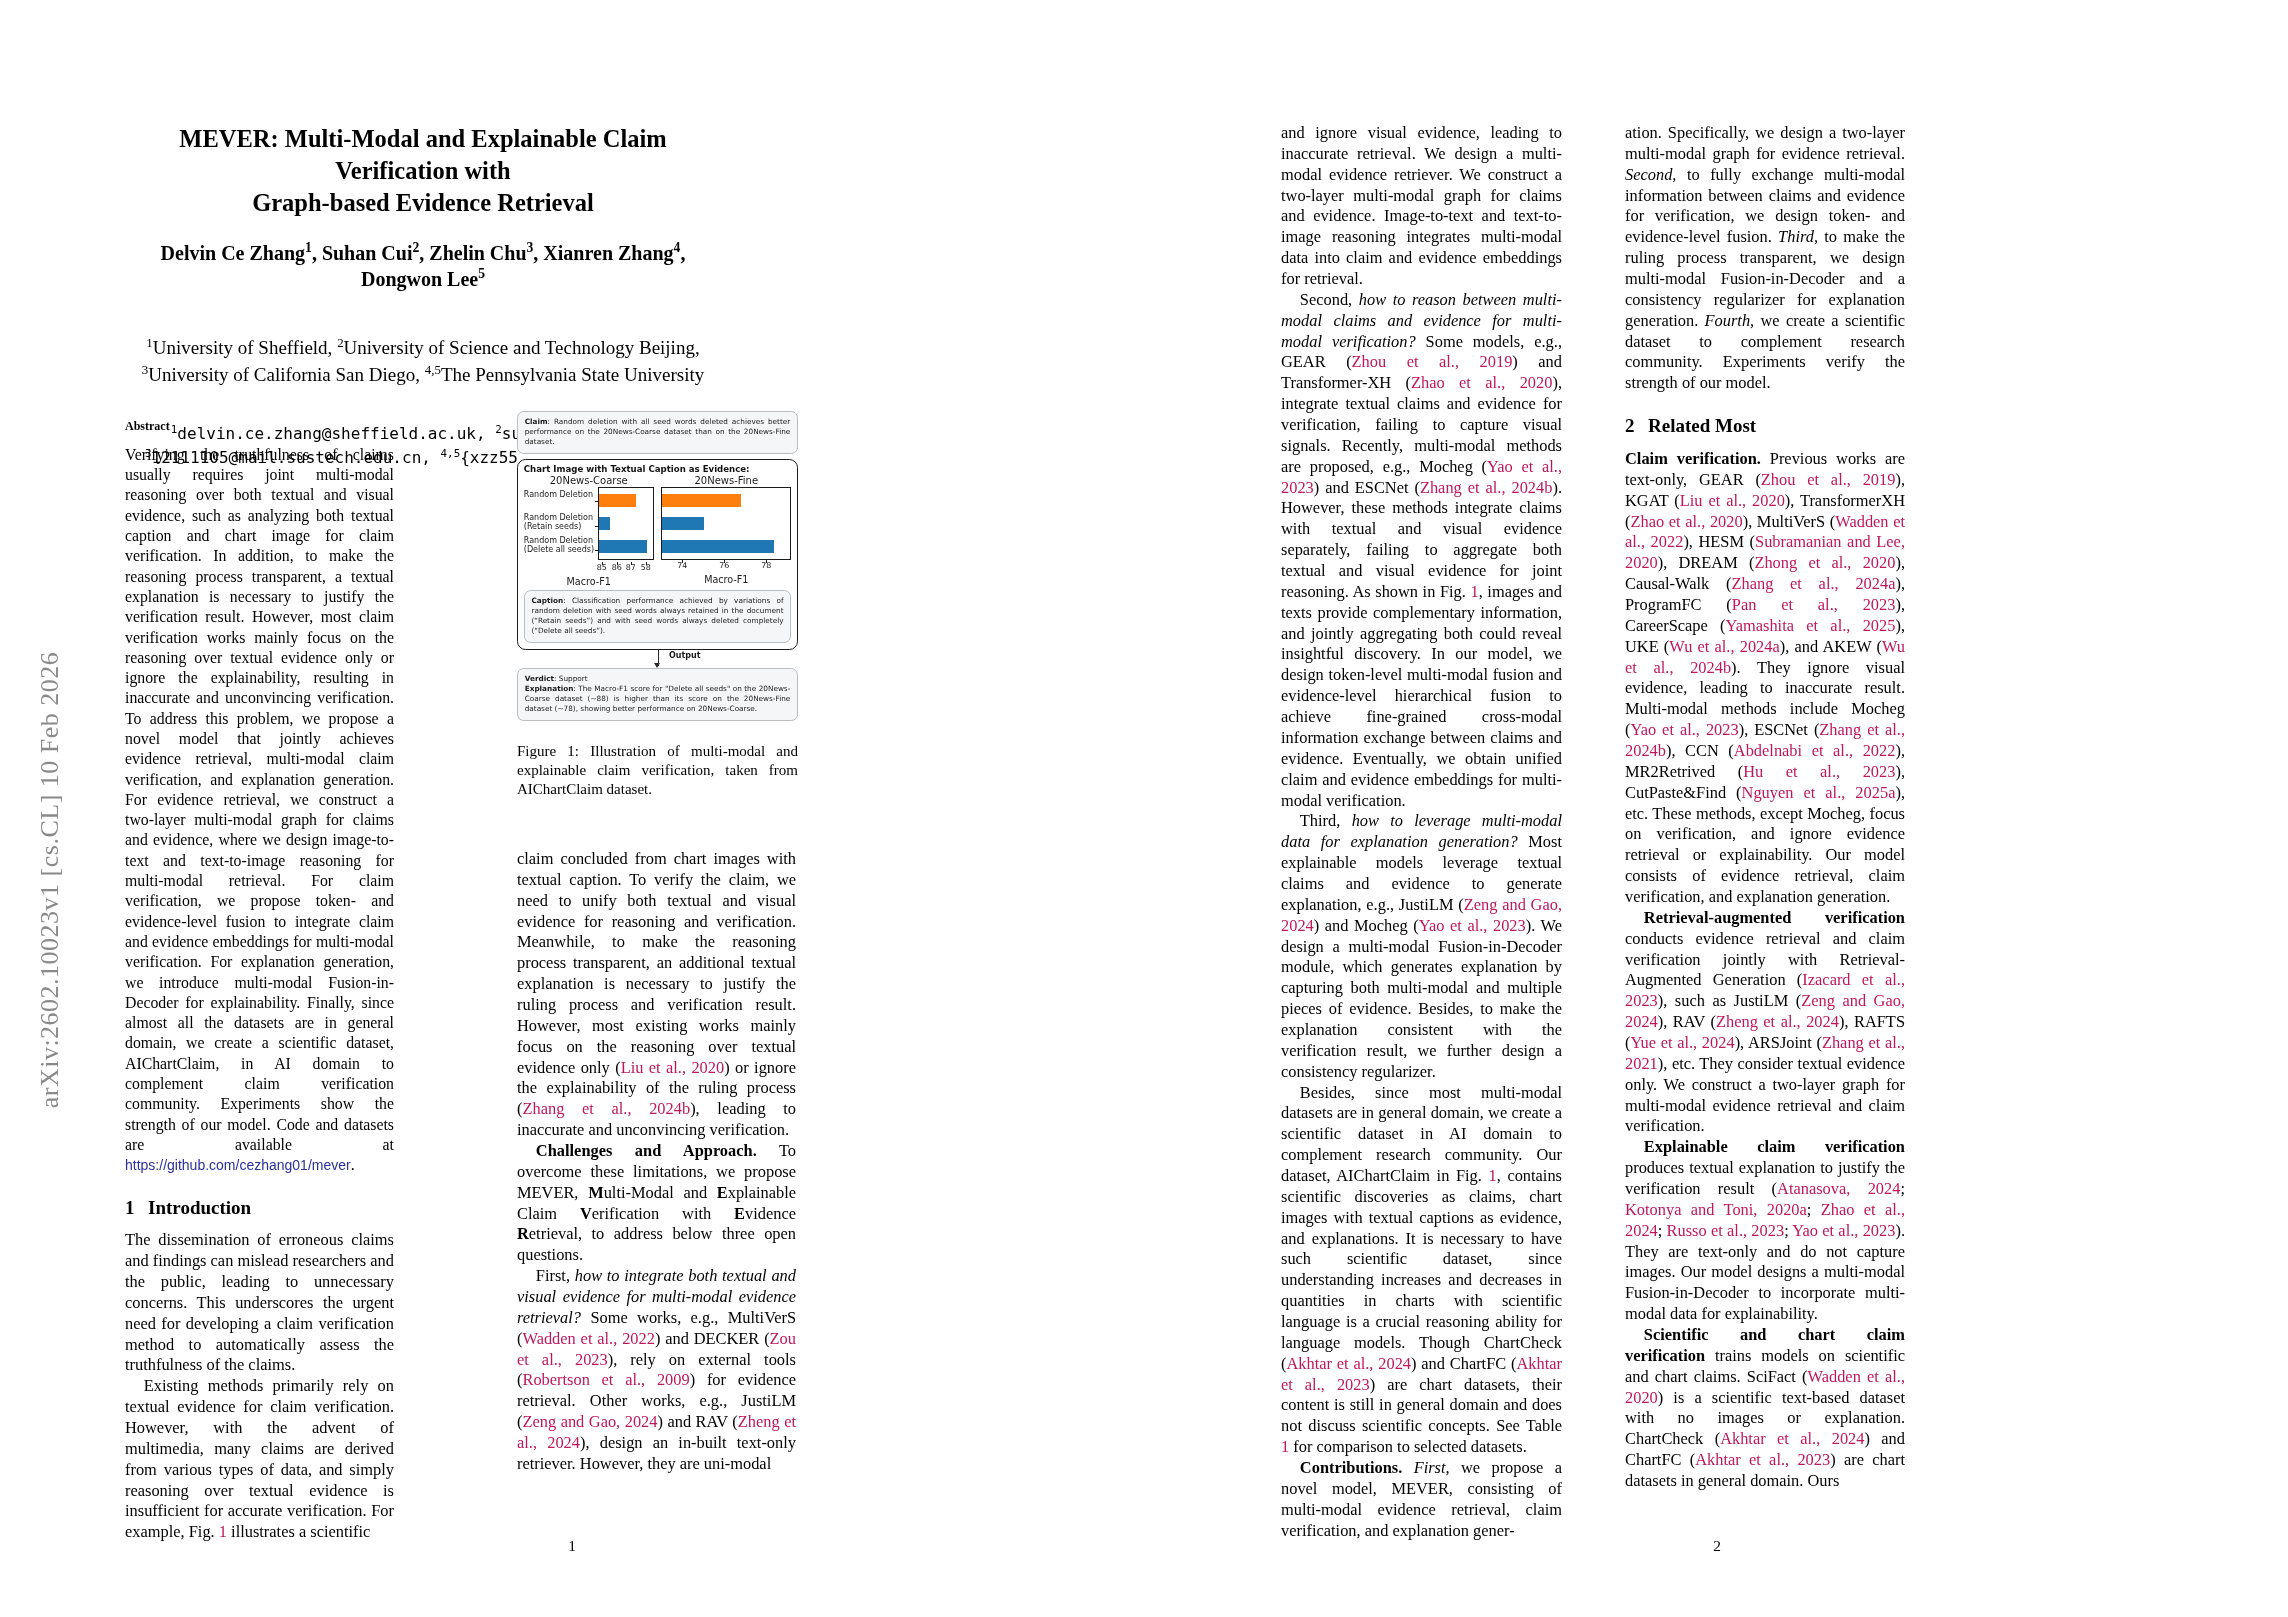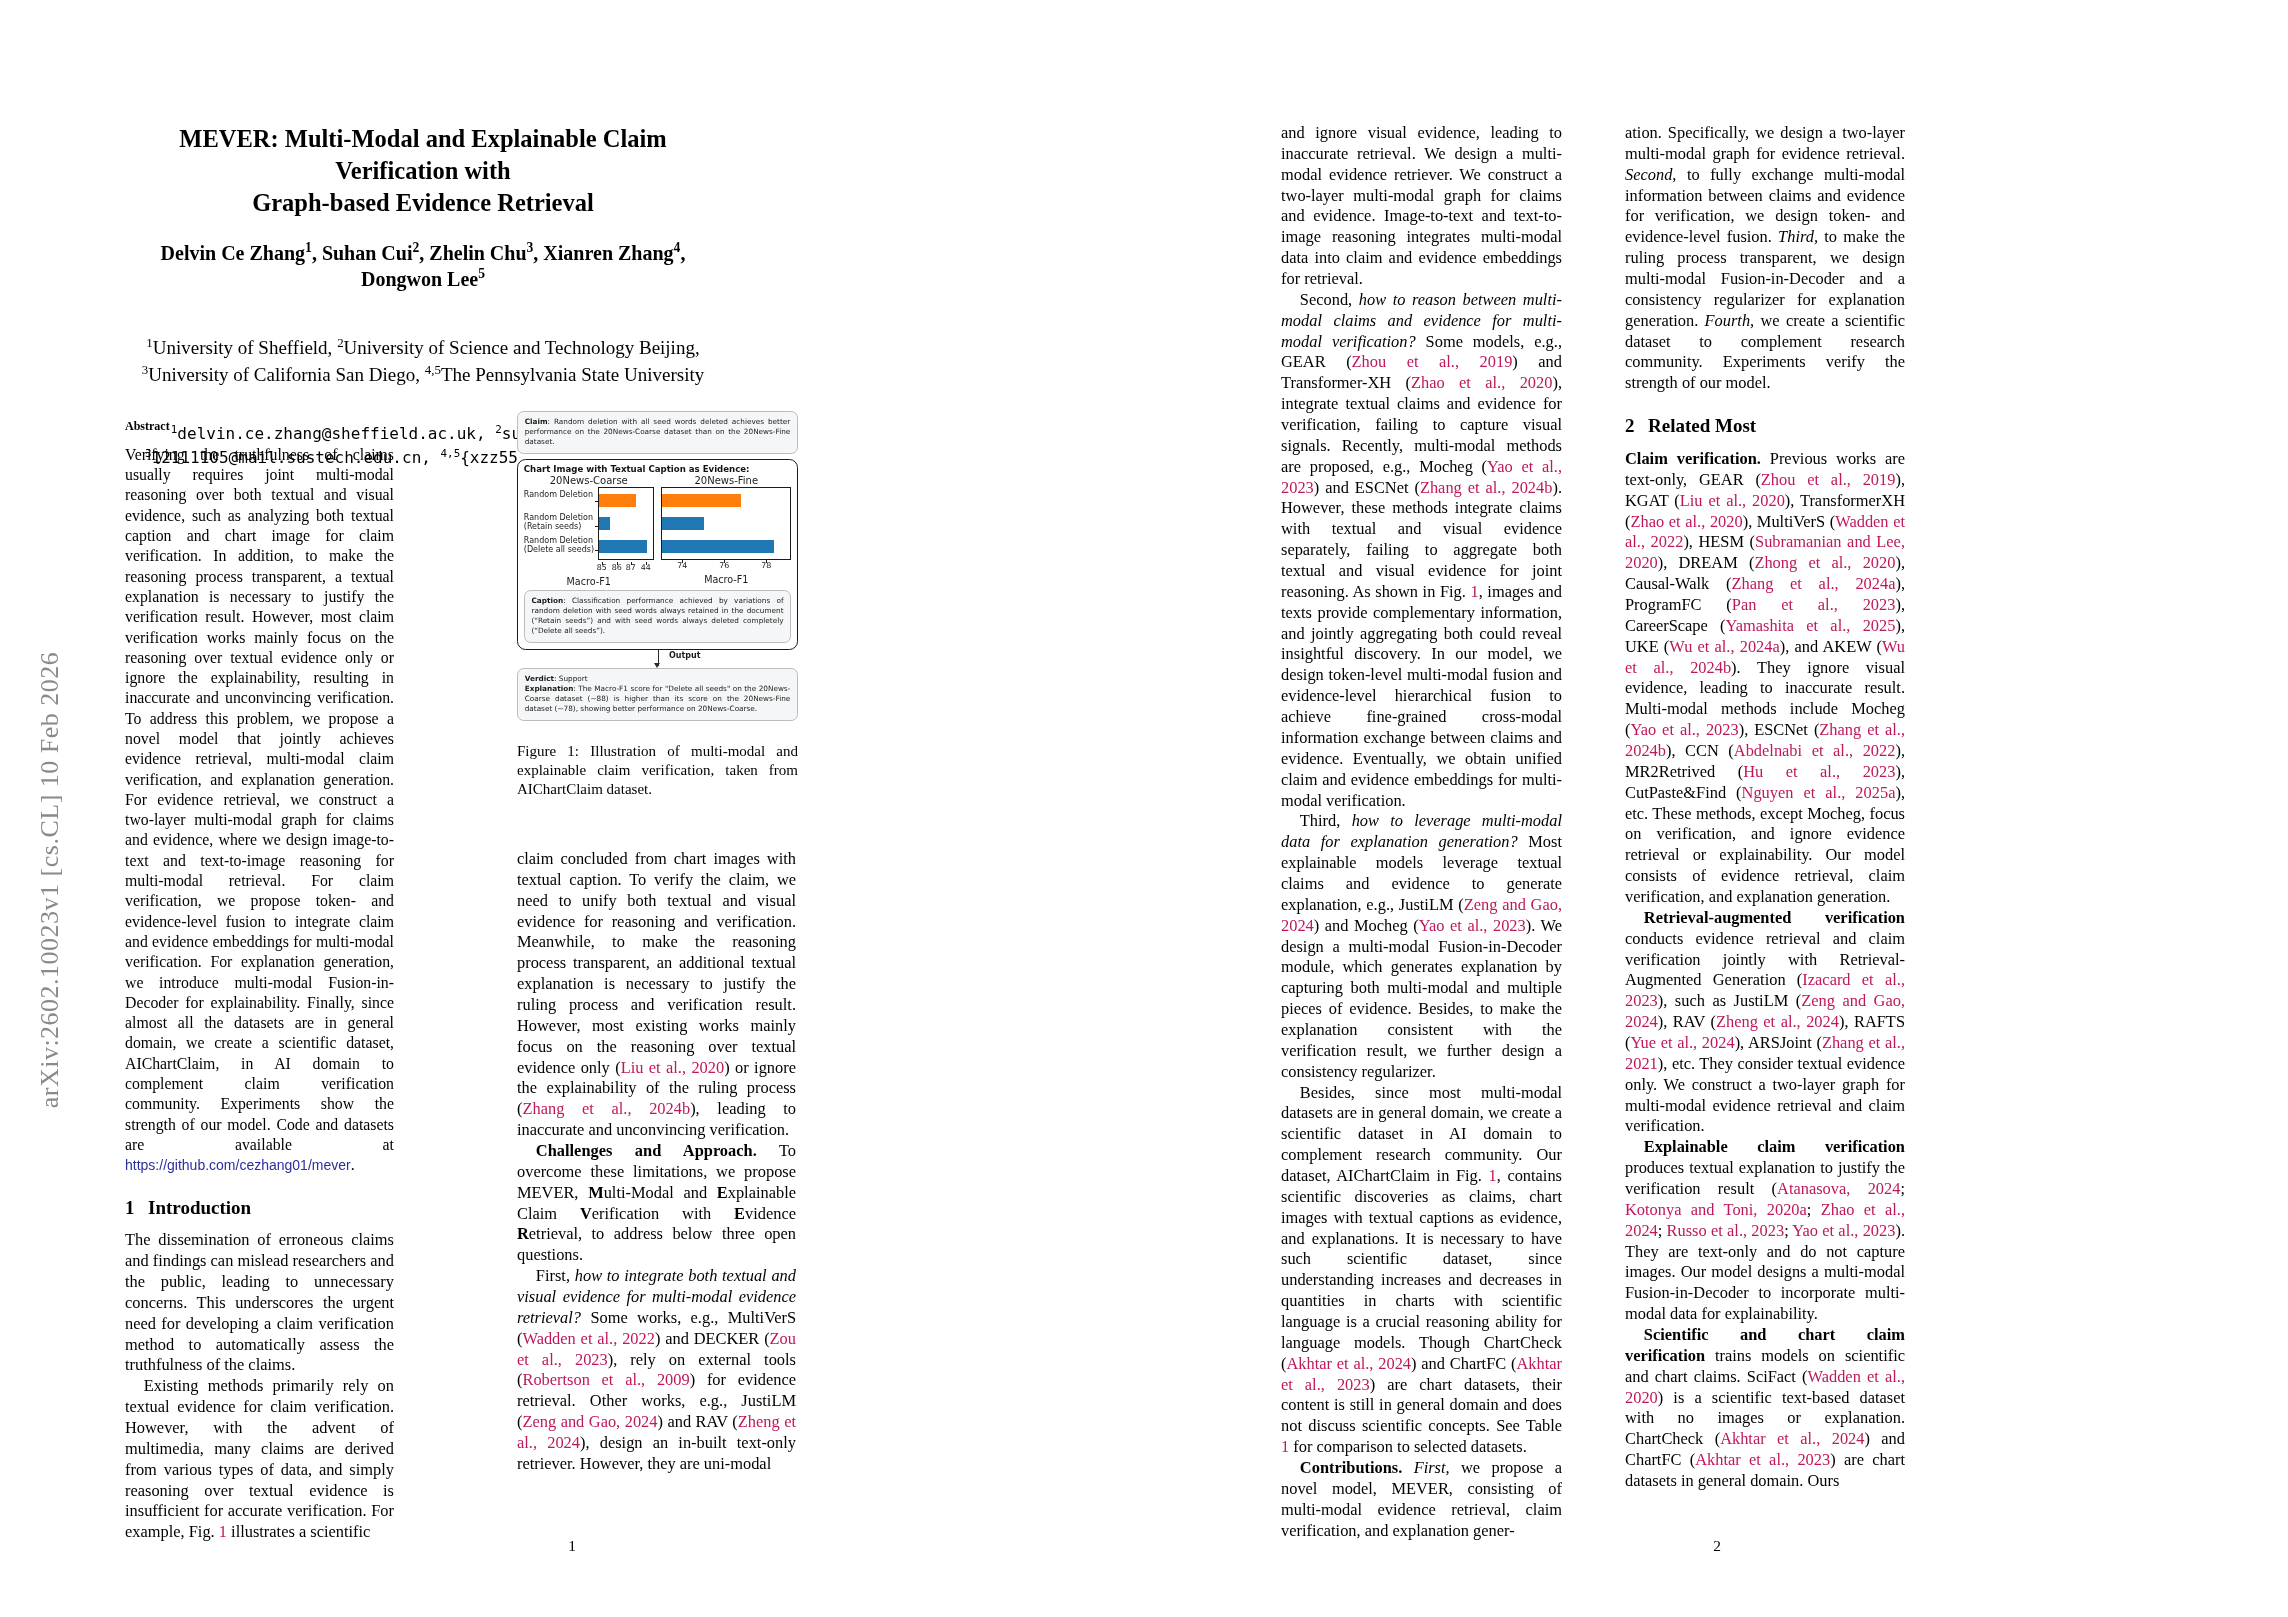--- a/index.html
+++ b/index.html
@@ -177,21 +177,21 @@
               </div>
             </div>
             <div class="tickrow">
                 <div class="tickmark" style="left: 78px;"></div>
                 <div class="tick" style="left: 78px;">85</div>
                 <div class="tickmark" style="left: 93px;"></div>
                 <div class="tick" style="left: 93px;">86</div>
                 <div class="tickmark" style="left: 107px;"></div>
                 <div class="tick" style="left: 107px;">87</div>
                 <div class="tickmark" style="left: 122px;"></div>
-                <div class="tick" style="left: 122px;">44</div>
+                <div class="tick" style="left: 122px;">58</div>
               </div>
             <div class="xlabel">Macro-F1</div>
           </div>
 
           <div class="chart">
             <div class="chart-title">20News-Fine</div>
             <div class="plot-row">
               <div class="axes">
                 <div class="bar r1" style="width: 61.2903%; background: rgb(255, 127, 14);"></div>
                 <div class="bar r2" style="width: 32.2581%; background: rgb(31, 119, 180);"></div>

